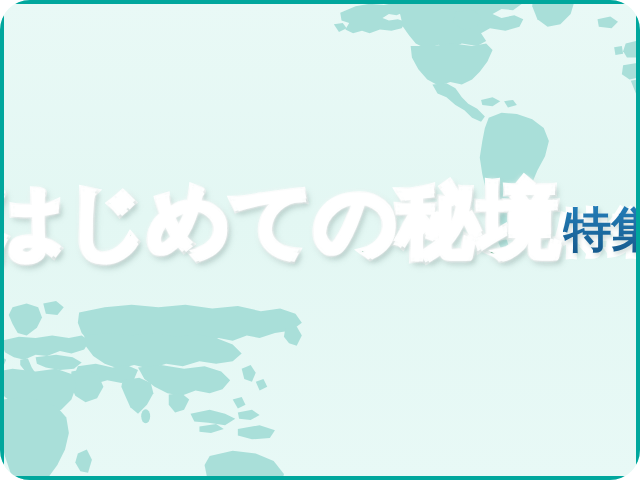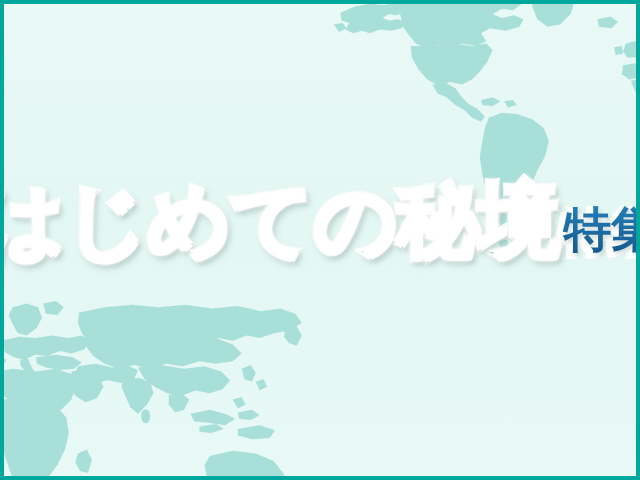--- a/index.html
+++ b/index.html
@@ -125,21 +125,21 @@
     color: transparent;
     -webkit-text-stroke: 6px #ffffff;
     text-stroke: 6px #ffffff;
     z-index: -1;
   }
   .glyph-wrap { position: relative; display: inline-block; }
 </style>
 </head>
 <body>
 
-<div id="banner" style="background: rgb(230, 248, 245);">
+<div id="banner" style="background: rgb(230, 248, 245); border-radius: 30px;">
 
   <div class="bg-wash"></div>
 
   <div class="map-layer" id="map-top">
     <svg viewBox="0 0 1000 515" preserveAspectRatio="none">
       <g>
 
         <path d="M16 48 L40 38 L62 34 L84 36 L104 32 L120 36 L118 46 L104 52 L92 50 L82 56 L92 60 L106 58 L118 62 L112 72 L96 76 L78 74 L62 80 L50 76 L36 80 L24 74 L30 64 L18 60 Z" style="fill: rgb(169, 223, 217);"></path>
         <path d="M6 66 L20 64 L26 72 L14 78 Z" style="fill: rgb(169, 223, 217);"></path>
 

